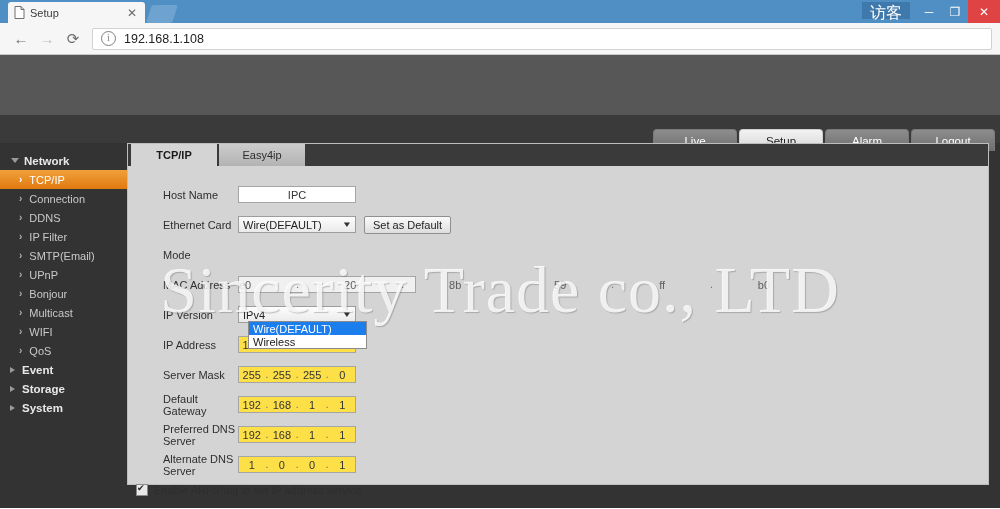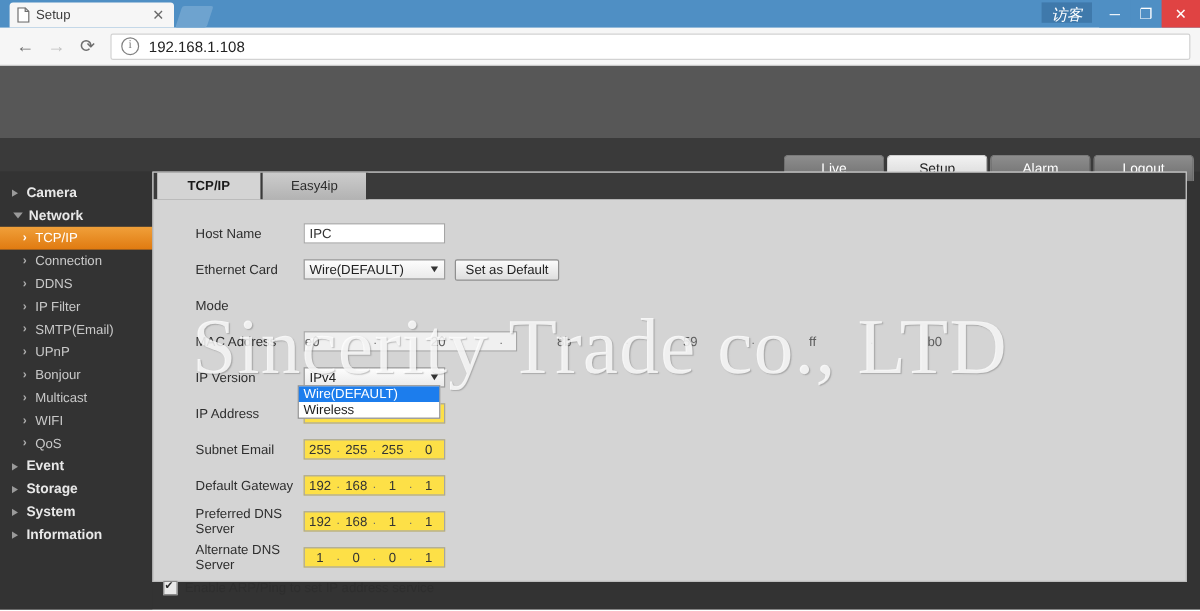--- a/index.html
+++ b/index.html
@@ -75,27 +75,26 @@
   .wincontrols {
     position: absolute;
     right: 0; top: 0;
     height: 23px;
     display: flex;
     align-items: stretch;
   }
   .guest-badge {
     background: #3f79ab;
     color: #ffffff;
-    font-size: 13px;
+    font-size: 16px;
     padding: 3px 8px 0 8px;
     margin: 2px 6px 0 0;
     height: 17px;
     box-sizing: border-box;
     line-height: 15px;
-    font-style: italic;
   }
   .wbtn {
     width: 26px;
     display: flex;
     align-items: center;
     justify-content: center;
     color: #ffffff;
     font-size: 12px;
     background: #4f8fc4;
   }
@@ -292,29 +291,29 @@
     padding: 18px 0 0 0;
   }
   .row {
     display: flex;
     align-items: center;
     height: 21px;
     margin-bottom: 9px;
     position: relative;
   }
   .lbl {
-    width: 125px;
+    width: 110px;
     text-align: left;
     padding-left: 35px;
     font-size: 11px;
     color: #2e2e2e;
     box-sizing: border-box;
     flex: 0 0 auto;
   }
-  .ctl { position: relative; }
+  .ctl { position: relative; text-align: center; }
   .txtbox {
     width: 118px;
     height: 17px;
     background: #ffffff;
     border: 1px solid #a5a5a5;
     font-size: 11px;
     color: #333333;
     padding: 0 4px;
     line-height: 17px;
     box-sizing: border-box;
@@ -489,24 +488,20 @@
         <div class="nav-btn">Live</div>
         <div class="nav-btn active">Setup</div>
         <div class="nav-btn">Alarm</div>
         <div class="nav-btn">Logout</div>
       </div>
     </div>
 
     <div class="body-area">
 
       <div class="sidebar">
-        <div class="menu-top">
-          <span class="tri"></span>
-          <span>Camera</span>
-        </div>
         <div class="menu-top open">
           <span class="tri"></span>
           <span>Network</span>
         </div>
         <div class="menu-sub selected">
           <span class="chev">›</span>
           <span>TCP/IP</span>
         </div>
         <div class="menu-sub">
           <span class="chev">›</span>
@@ -548,24 +543,20 @@
           <span class="tri"></span>
           <span>Event</span>
         </div>
         <div class="menu-top">
           <span class="tri"></span>
           <span>Storage</span>
         </div>
         <div class="menu-top">
           <span class="tri"></span>
           <span>System</span>
-        </div>
-        <div class="menu-top">
-          <span class="tri"></span>
-          <span>Information</span>
         </div>
       </div>
 
       <div class="content">
 
         <div class="tabs">
           <div class="ctab active">TCP/IP</div>
           <div class="ctab">Easy4ip</div>
         </div>
 
@@ -625,21 +616,21 @@
               <span class="ipdot">.</span>
               <span class="ipseg">168</span>
               <span class="ipdot">.</span>
               <span class="ipseg">1</span>
               <span class="ipdot">.</span>
               <span class="ipseg">108</span>
             </div>
           </div>
 
           <div class="row">
-            <div class="lbl">Subnet Email</div>
+            <div class="lbl">Server Mask</div>
             <div class="ipbox">
               <span class="ipseg">255</span>
               <span class="ipdot">.</span>
               <span class="ipseg">255</span>
               <span class="ipdot">.</span>
               <span class="ipseg">255</span>
               <span class="ipdot">.</span>
               <span class="ipseg">0</span>
             </div>
           </div>

